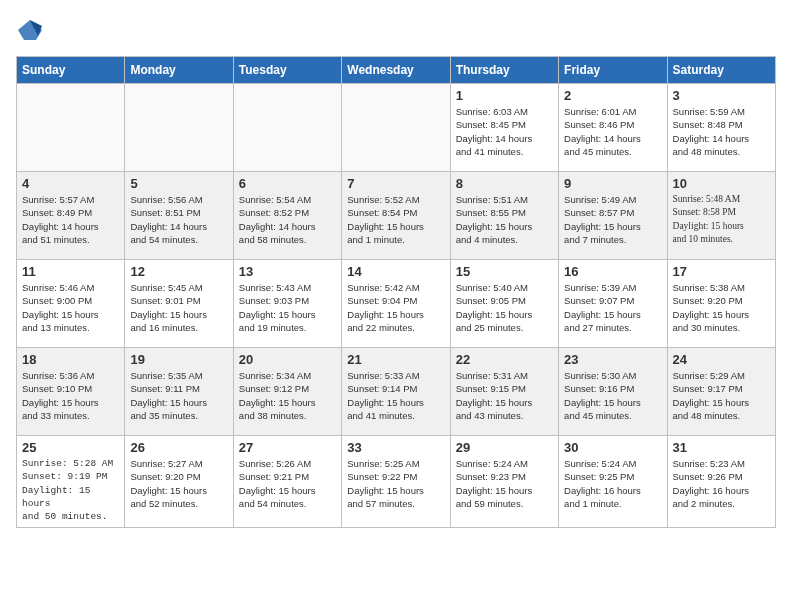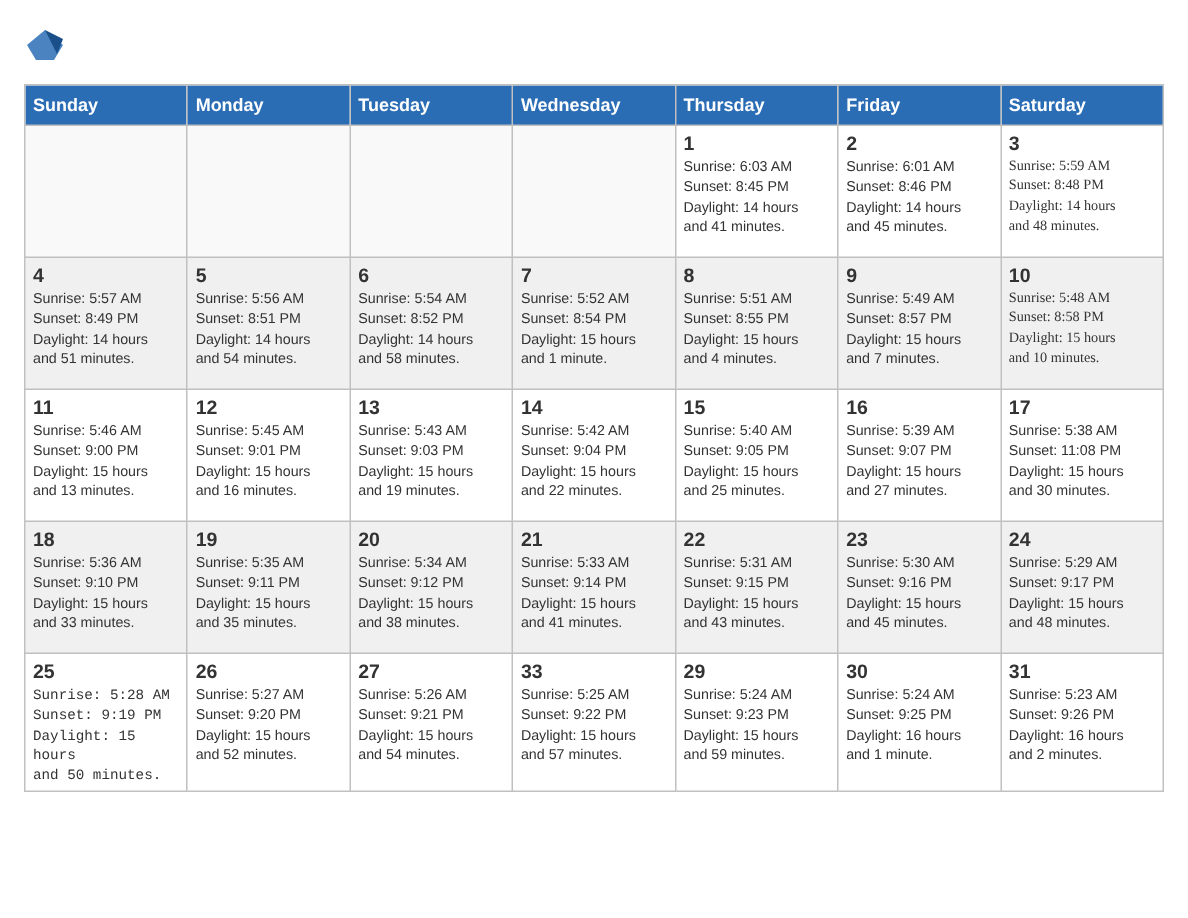--- a/index.html
+++ b/index.html
@@ -135,21 +135,21 @@
         </td>
         <td>
           <div class="day-number">2</div>
           <div class="day-info" style="white-space: pre-line;">Sunrise: 6:01 AM
 Sunset: 8:46 PM
 Daylight: 14 hours
 and 45 minutes.</div>
         </td>
         <td>
           <div class="day-number">3</div>
-          <div class="day-info" style="white-space: pre-line; font-family: Liberation Serif, serif;">Sunrise: 5:59 AM
+          <div class="day-info" style="white-space: pre-line;">Sunrise: 5:59 AM
 Sunset: 8:48 PM
 Daylight: 14 hours
 and 48 minutes.</div>
         </td>
       </tr>
       <tr>
         <td class="shaded">
           <div class="day-number">4</div>
           <div class="day-info" style="white-space: pre-line;">Sunrise: 5:57 AM
 Sunset: 8:49 PM
@@ -238,21 +238,21 @@
         <td>
           <div class="day-number">16</div>
           <div class="day-info" style="white-space: pre-line;">Sunrise: 5:39 AM
 Sunset: 9:07 PM
 Daylight: 15 hours
 and 27 minutes.</div>
         </td>
         <td>
           <div class="day-number">17</div>
           <div class="day-info" style="white-space: pre-line;">Sunrise: 5:38 AM
-Sunset: 11:08 PM
+Sunset: 9:20 PM
 Daylight: 15 hours
 and 30 minutes.</div>
         </td>
       </tr>
       <tr>
         <td class="shaded">
           <div class="day-number">18</div>
           <div class="day-info" style="white-space: pre-line;">Sunrise: 5:36 AM
 Sunset: 9:10 PM
 Daylight: 15 hours

